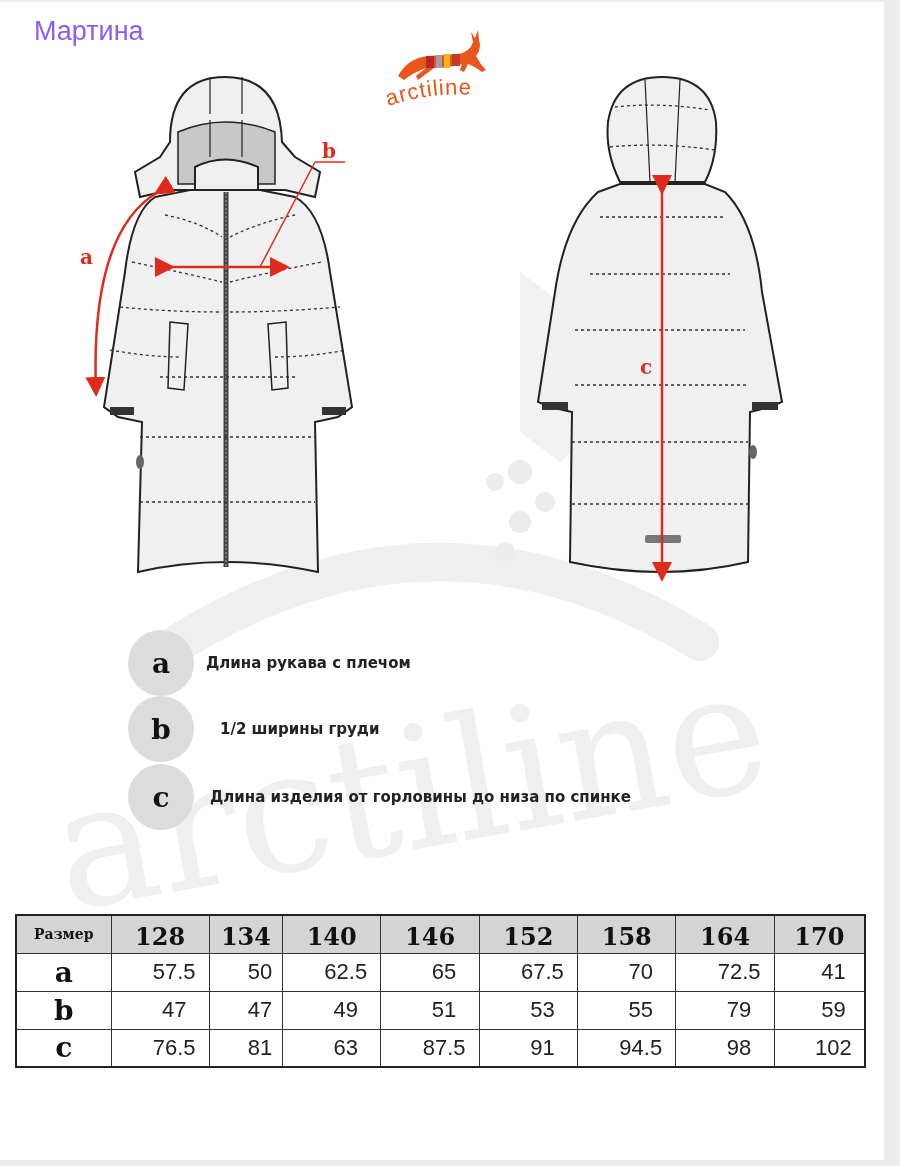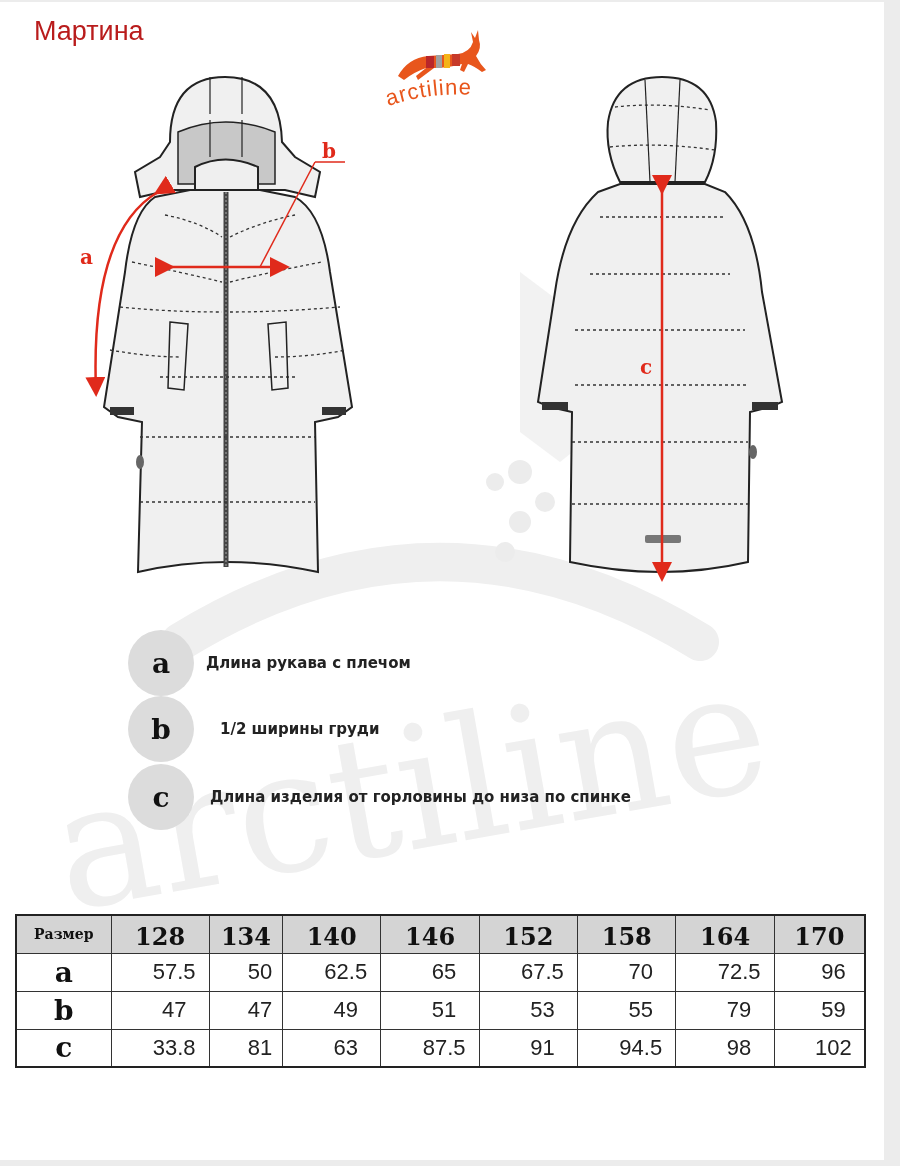--- a/index.html
+++ b/index.html
@@ -1,19 +1,19 @@
 <!DOCTYPE html>
 <html><head>
   <meta charset="utf-8">
   <style>
     * { box-sizing: border-box; margin: 0; padding: 0; }
     html, body { width: 900px; height: 1166px; overflow: hidden; }
     body { background: #ececec; position: relative; font-family: "Liberation Sans", sans-serif; }
     .page { position: absolute; left: 0; top: 2px; width: 884px; height: 1158px; background: #ffffff; overflow: hidden; }
-    .title { position: absolute; left: 34px; top: 14px; font-size: 27px; color: #b91c1c; font-family: "Liberation Sans", sans-serif; }
+    .title { position: absolute; left: 34px; top: 14px; font-size: 27px; color: #8b5cf6; font-family: "Liberation Sans", sans-serif; }
     .logo { position: absolute; left: 378px; top: 26px; width: 120px; height: 90px; }
     .logo-text { position: absolute; left: 6px; top: 46px; width: 116px; height: 40px; }
     .watermark { position: absolute; left: 0; top: 0; width: 884px; height: 1158px; pointer-events: none; }
     .drawing { position: absolute; }
     .legend-item { position: absolute; display: flex; align-items: center; }
     .legend-circle { width: 66px; height: 66px; border-radius: 50%; background: #dcdcdc; display: flex; align-items: center; justify-content: center; font-family: "DejaVu Serif", serif; font-weight: bold; font-size: 28px; color: #111; }
     .legend-text { margin-left: 12px; font-family: "DejaVu Sans", sans-serif; font-weight: bold; font-size: 15px; color: #222; }
     table.sizes { position: absolute; left: 15px; top: 912px; width: 851px; border-collapse: collapse; border: 2px solid #222; }
     table.sizes td, table.sizes th { border: 1.5px solid #333; text-align: center; height: 38px; }
     table.sizes thead th { background: #d4d4d4; font-family: "DejaVu Serif", serif; font-weight: bold; font-size: 24px; color: #111; height: 38px; padding-top: 4px; }
@@ -159,36 +159,36 @@
     <tbody>
       <tr>
         <th>a</th>
         <td>57.5</td>
         <td>50</td>
         <td>62.5</td>
         <td>65</td>
         <td>67.5</td>
         <td>70</td>
         <td>72.5</td>
-        <td>96</td>
+        <td>41</td>
       </tr>
       <tr>
         <th>b</th>
         <td>47</td>
         <td>47</td>
         <td>49</td>
         <td>51</td>
         <td>53</td>
         <td>55</td>
         <td>79</td>
         <td>59</td>
       </tr>
       <tr>
         <th>c</th>
-        <td>33.8</td>
+        <td>76.5</td>
         <td>81</td>
         <td>63</td>
         <td>87.5</td>
         <td>91</td>
         <td>94.5</td>
         <td>98</td>
         <td>102</td>
       </tr>
     </tbody>
   </table>

